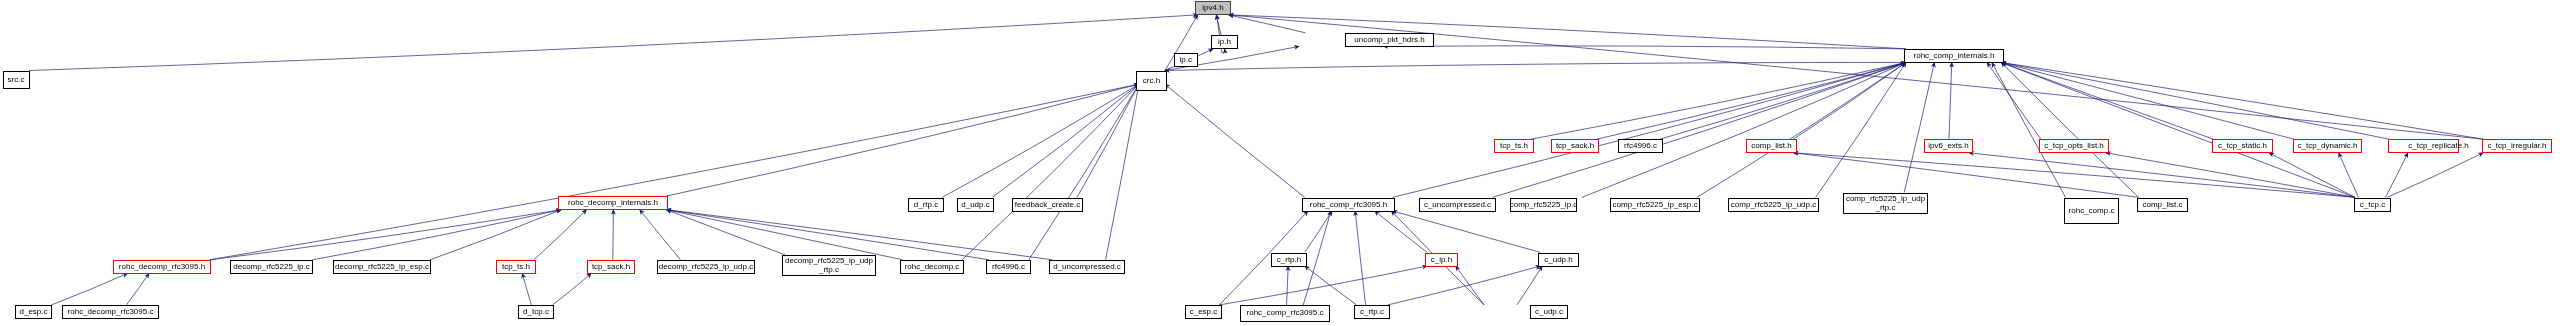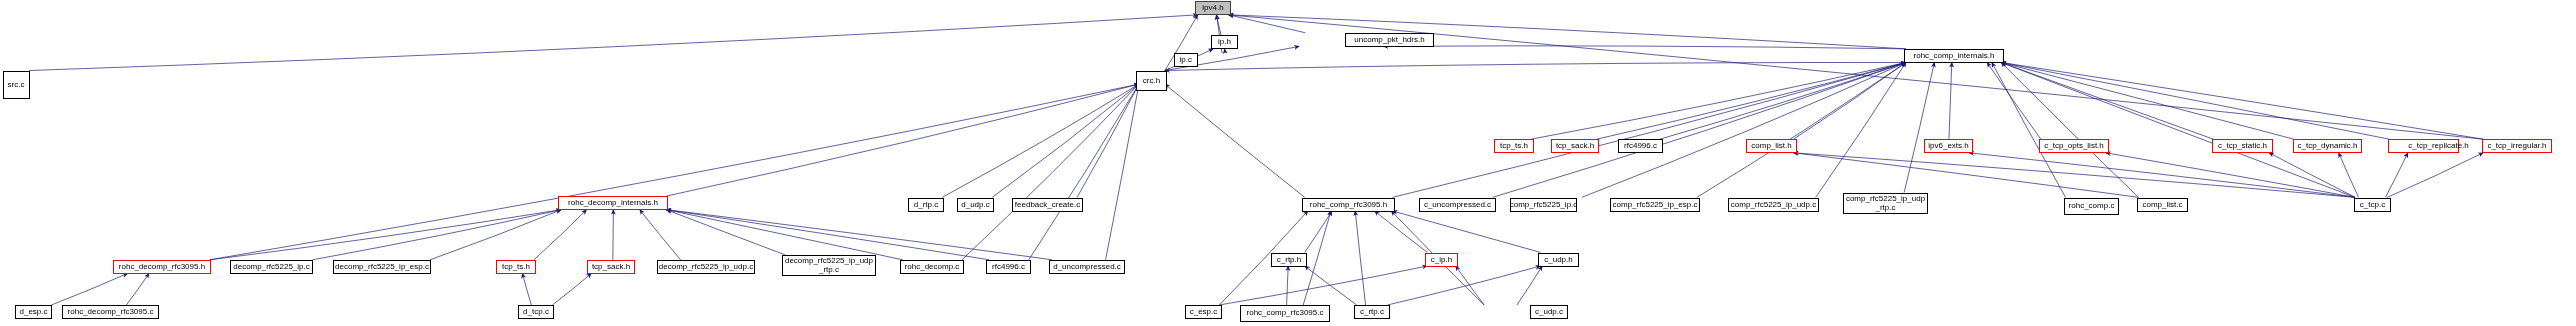--- a/index.html
+++ b/index.html
@@ -101,21 +101,21 @@
         <path d="M2449.04,493 Q2470.3184,461.74552 2489.96,430" marker-end="url(#ah)"></path>
       </g>
   </svg>
   <div id="nodes">
       <div class="node root" style="left: 1195px; top: 1.2px; width: 36px; height: 13.6px;">ipv4.h</div>
       <div class="node" style="left: 1211px; top: 35px; width: 27px; height: 13.6px;">ip.h</div>
       <div class="node" style="left: 1297px; top: 33px; width: 89px; height: 13.6px; margin-left: 48px;">uncomp_pkt_hdrs.h</div>
       <div class="node" style="left: 1904px; top: 49px; width: 100px; height: 13.6px;">rohc_comp_internals.h</div>
       <div class="node" style="left: 1174px; top: 53px; width: 23.5px; height: 14px;">ip.c</div>
       <div class="node" style="left: 1136px; top: 71px; width: 31px; height: 20px;">crc.h</div>
-      <div class="node" style="left: 2.5px; top: 71px; width: 27px; height: 28px; text-align: center;">src.c</div>
+      <div class="node" style="left: 2.5px; top: 71px; width: 27px; height: 18px; text-align: center;">src.c</div>
       <div class="node red" style="left: 1494px; top: 139px; width: 40px; height: 13.6px;">tcp_ts.h</div>
       <div class="node red" style="left: 1551px; top: 139px; width: 48px; height: 13.6px;">tcp_sack.h</div>
       <div class="node" style="left: 1618px; top: 139px; width: 45px; height: 13.6px;">rfc4996.c</div>
       <div class="node red" style="left: 1746px; top: 139px; width: 51px; height: 13.6px;">comp_list.h</div>
       <div class="node red" style="left: 1924px; top: 139px; width: 49px; height: 13.6px;">ipv6_exts.h</div>
       <div class="node red" style="left: 2039px; top: 139px; width: 70px; height: 13.6px;">c_tcp_opts_list.h</div>
       <div class="node red" style="left: 2212px; top: 139px; width: 61px; height: 13.6px;">c_tcp_static.h</div>
       <div class="node red" style="left: 2293px; top: 139px; width: 69px; height: 13.6px;">c_tcp_dynamic.h</div>
       <div class="node red" style="left: 2388px; top: 139px; width: 71px; height: 13.6px; padding-left: 32px;">c_tcp_replicate.h</div>
       <div class="node red" style="left: 2482px; top: 139px; width: 70px; height: 13.6px;">c_tcp_irregular.h</div>
@@ -123,21 +123,21 @@
       <div class="node" style="left: 908px; top: 198px; width: 36px; height: 13.6px;">d_rtp.c</div>
       <div class="node" style="left: 957px; top: 198px; width: 37px; height: 13.6px;">d_udp.c</div>
       <div class="node" style="left: 1012px; top: 198px; width: 71px; height: 13.6px;">feedback_create.c</div>
       <div class="node" style="left: 1302px; top: 198px; width: 93px; height: 13.6px;">rohc_comp_rfc3095.h</div>
       <div class="node" style="left: 1419px; top: 198px; width: 77px; height: 13.6px;">c_uncompressed.c</div>
       <div class="node" style="left: 1510px; top: 198px; width: 67px; height: 13.6px;">comp_rfc5225_ip.c</div>
       <div class="node" style="left: 1610px; top: 198px; width: 90px; height: 13.6px;">comp_rfc5225_ip_esp.c</div>
       <div class="node" style="left: 1728px; top: 198px; width: 91px; height: 13.6px;">comp_rfc5225_ip_udp.c</div>
       <div class="node" style="left: 1843px; top: 193px; width: 85px; height: 21px;">comp_rfc5225_ip_udp
 _rtp.c</div>
-      <div class="node" style="left: 2064px; top: 198px; width: 55px; height: 17px;">rohc_comp.c</div>
+      <div class="node" style="left: 2064px; top: 198px; width: 55px; height: 26px;">rohc_comp.c</div>
       <div class="node" style="left: 2137px; top: 198px; width: 51px; height: 13.6px; text-align: center;">comp_list.c</div>
       <div class="node" style="left: 2354px; top: 198px; width: 37px; height: 13.6px;">c_tcp.c</div>
       <div class="node red" style="left: 113px; top: 260px; width: 98px; height: 13.6px;">rohc_decomp_rfc3095.h</div>
       <div class="node" style="left: 230px; top: 260px; width: 83px; height: 13.6px;">decomp_rfc5225_ip.c</div>
       <div class="node" style="left: 333px; top: 260px; width: 98px; height: 13.6px;">decomp_rfc5225_ip_esp.c</div>
       <div class="node red" style="left: 496px; top: 260px; width: 40px; height: 13.6px;">tcp_ts.h</div>
       <div class="node red" style="left: 587px; top: 260px; width: 48px; height: 13.6px;">tcp_sack.h</div>
       <div class="node" style="left: 657px; top: 260px; width: 98px; height: 13.6px;">decomp_rfc5225_ip_udp.c</div>
       <div class="node" style="left: 782px; top: 255px; width: 94px; height: 21px;">decomp_rfc5225_ip_udp
 _rtp.c</div>

